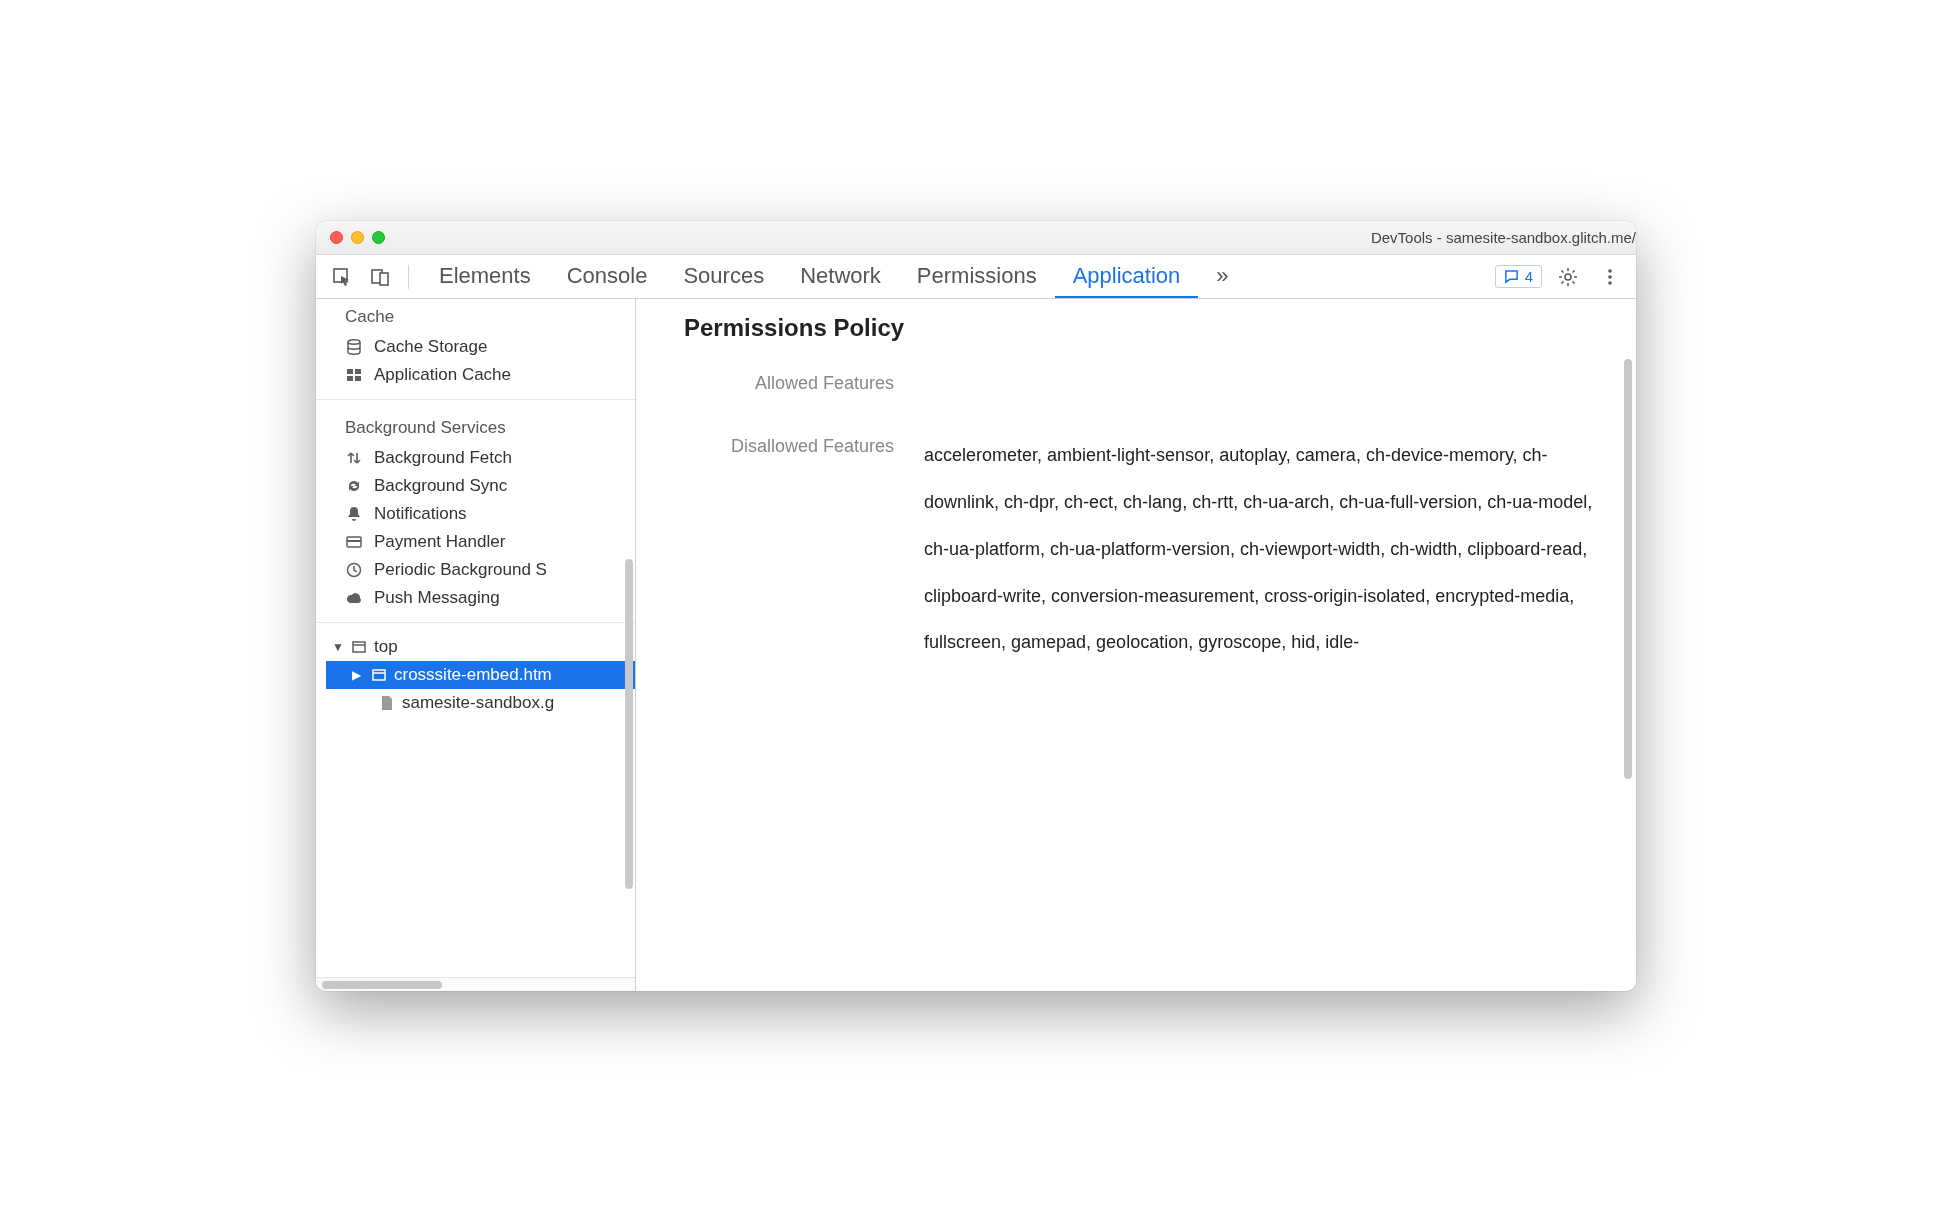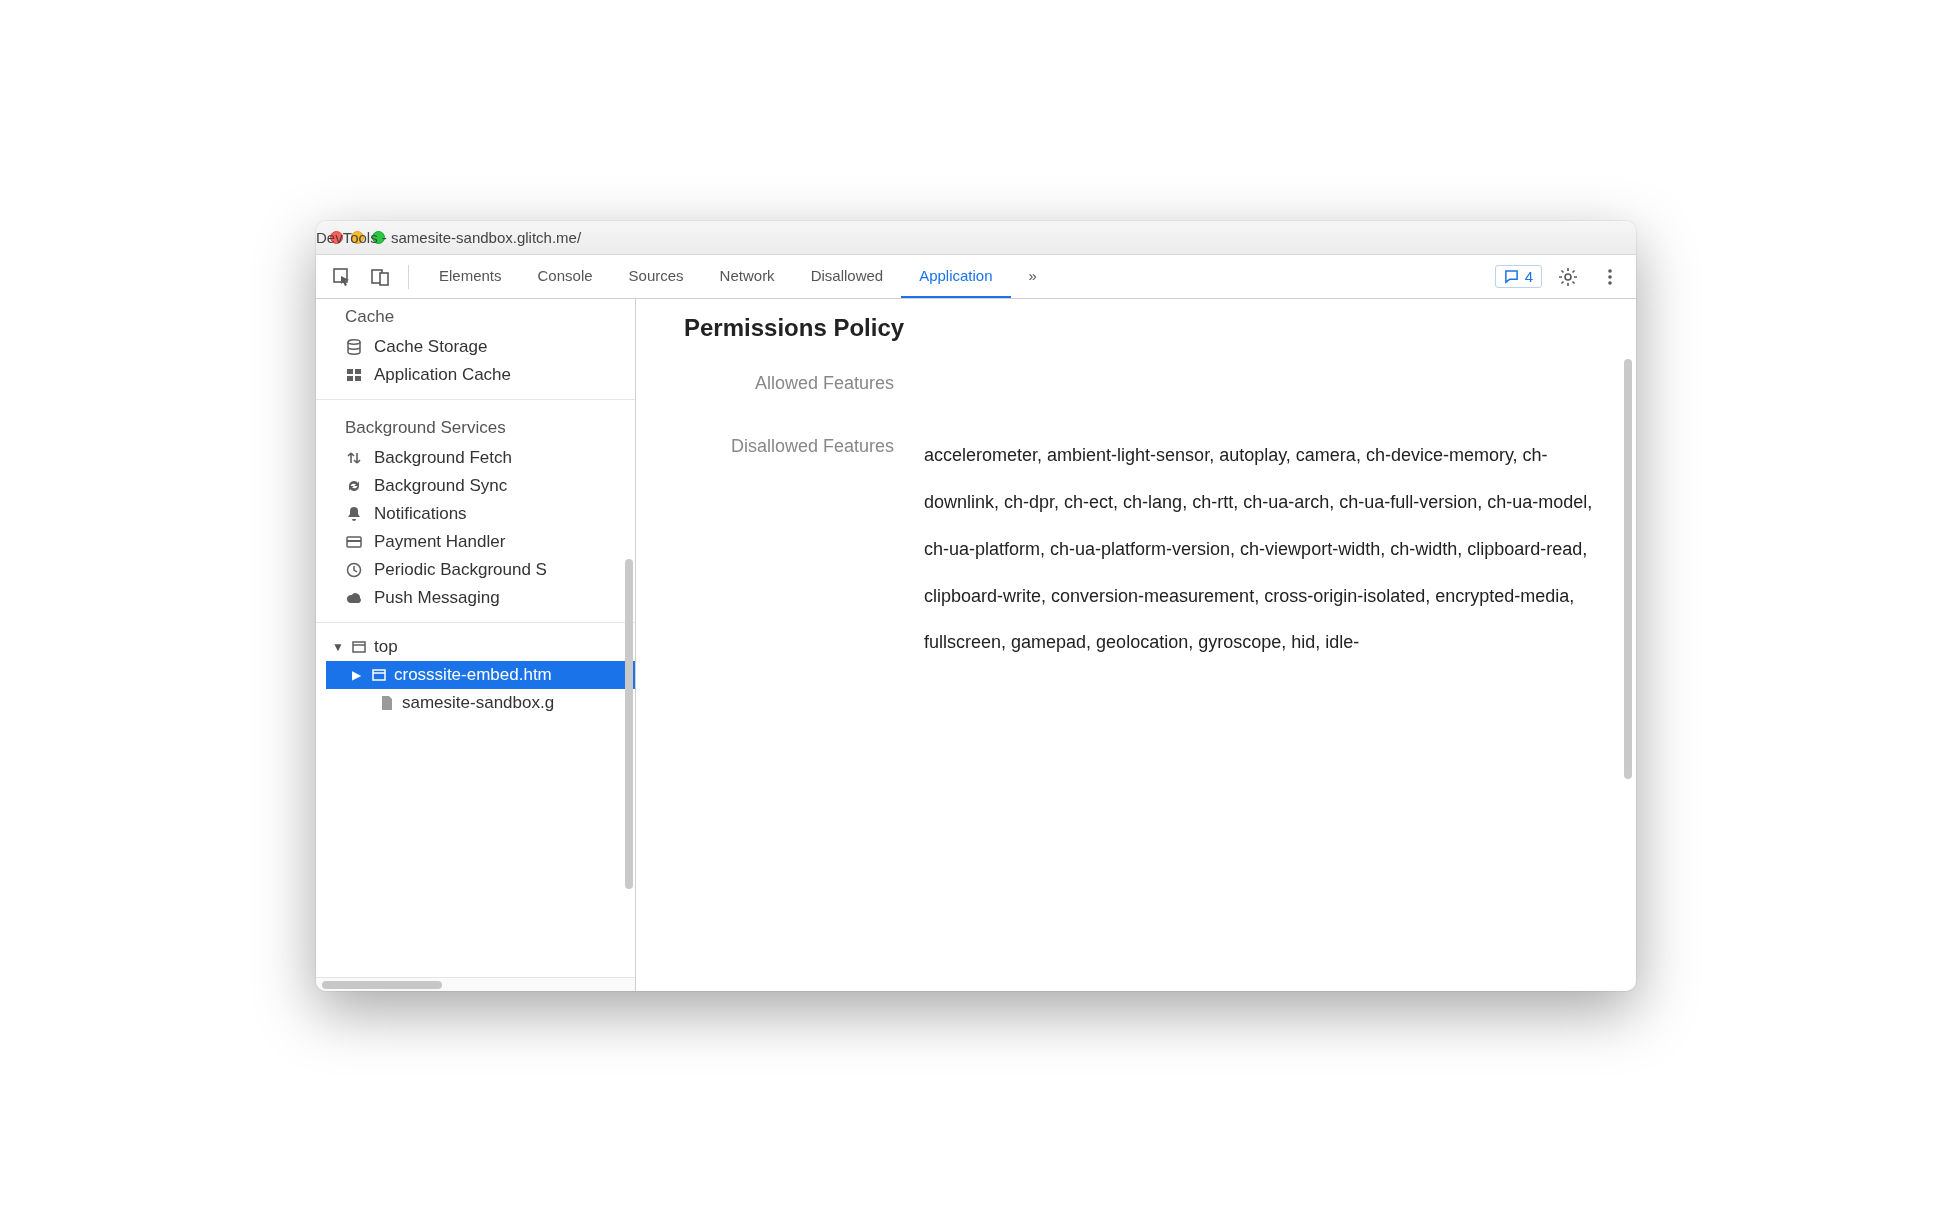--- a/index.html
+++ b/index.html
@@ -33,39 +33,39 @@
   .traffic {
     display: flex;
     gap: 8px;
     padding-left: 14px;
   }
   .dot { width: 13px; height:13px; border-radius:50%; }
   .dot.red{background:#ff5f57;border:1px solid #e14138;}
   .dot.yellow{background:#ffbd2e;border:1px solid #e1a117;}
   .dot.green{background:#28c940;border:1px solid #17a62b;}
   .title {
-    position:absolute; left:0; right:10px; text-align:left;
+    position:absolute; left:0; right:0; text-align:right;
     font-size:15px; color:#444;
   }
   .toolbar {
     height: 44px;
     border-bottom: 1px solid #d0d0d0;
     display:flex; align-items:center;
     padding: 0 10px;
     gap: 6px;
   }
   .tb-iconbtn {
     width:32px; height:32px; display:flex;align-items:center;justify-content:center;
     color:#5a5a5a; border-radius:3px;
   }
   .divider { width:1px; height:24px; background:#d6d6d6; margin:0 6px;}
   .tabs { display:flex; align-items:stretch; gap:0; height:100%;}
   .tab {
     display:flex; align-items:center; padding:0 18px;
-    font-size:15px; color:#555; cursor:pointer;
+    font-size:22px; color:#555; cursor:pointer;
     border-bottom: 2px solid transparent;
   }
   .tab.active { color:#1a73e8; border-bottom-color:#1a73e8;}
   .tb-right { margin-left:auto; display:flex; align-items:center; gap:10px;}
   .badge {
     display:flex; align-items:center; gap:6px;
     border:1px solid #bcd3f0; background:#fff;
     color:#1a73e8; font-size:15px; padding:2px 8px; border-radius:3px;
   }
   .content { flex:1; display:flex; overflow:hidden;}
@@ -146,21 +146,21 @@
           <rect x="2" y="3" width="10" height="13" fill="none" stroke="#5a5a5a" stroke-width="1.6"></rect>
           <rect x="10" y="6" width="8" height="12" fill="#fff" stroke="#5a5a5a" stroke-width="1.6"></rect>
         </svg>
     </div>
     <div class="divider"></div>
     <div class="tabs">
       <div class="tab">Elements</div>
       <div class="tab">Console</div>
       <div class="tab">Sources</div>
       <div class="tab">Network</div>
-      <div class="tab">Disallowed</div>
+      <div class="tab">Permissions</div>
       <div class="tab active">Application</div>
       <div class="tab">»</div>
     </div>
     <div class="tb-right">
       <div class="badge">
         <svg width="15" height="15" viewBox="0 0 16 16">
             <path d="M2 2h12v9H6l-4 3V2z" fill="none" stroke="#1a73e8" stroke-width="1.6"></path>
           </svg>
         <span>4</span>
       </div>

